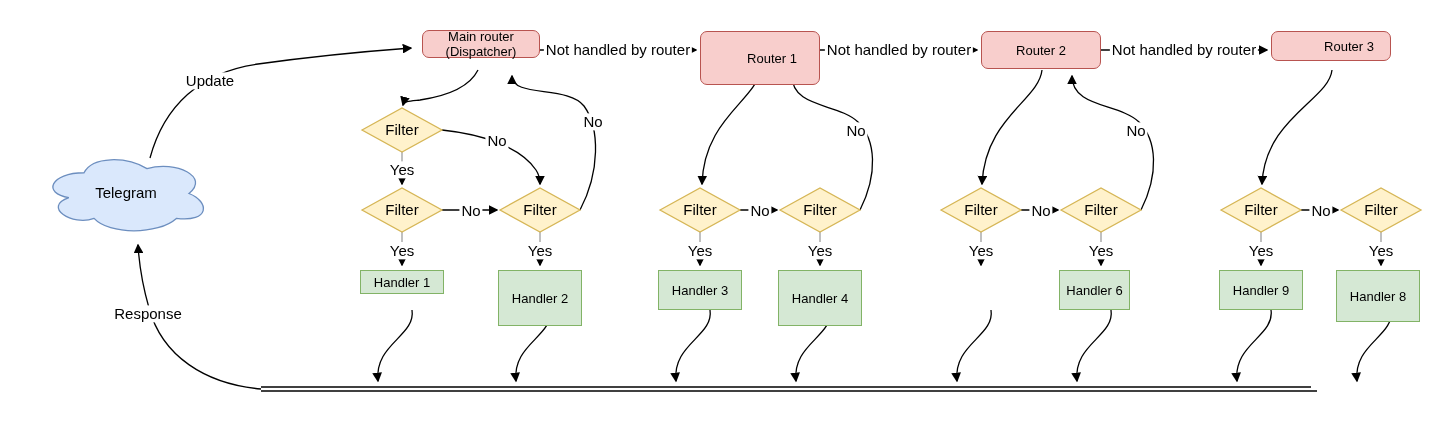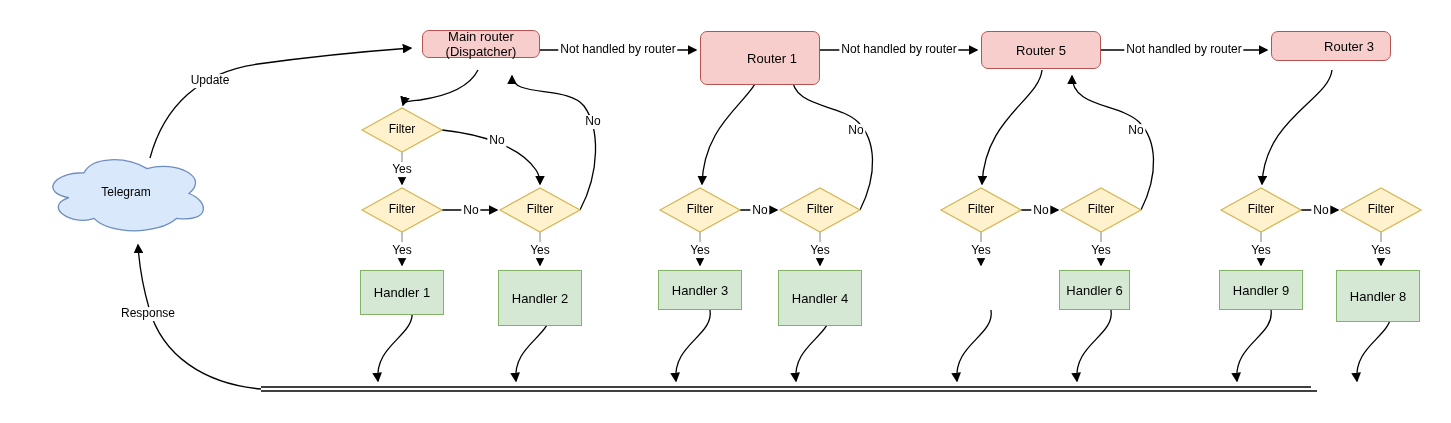--- a/index.html
+++ b/index.html
@@ -3,21 +3,21 @@
 <meta charset="utf-8">
 <style>
   html,body { margin:0; padding:0; background:#ffffff; }
   .canvas {
     position:relative; width:1451px; height:423px; background:#ffffff;
     font-family:"Liberation Sans", sans-serif; color:#000; overflow:hidden;
   }
   .canvas svg { position:absolute; left:0; top:0; }
   .lbl {
     position:absolute; transform:translate(-50%,-50%);
-    font-size:12px; line-height:1.15; white-space:nowrap; text-align:center;
+    font-size:15px; line-height:1.15; white-space:nowrap; text-align:center;
   }
   .onln { background:#ffffff; padding:0 2px; }
   .box {
     position:absolute; display:flex; align-items:center; justify-content:center;
     font-size:13px; text-align:center; box-sizing:border-box;
   }
   .router { background:#f8cecc; border:1px solid #b85450; border-radius:7px; }
   .dispatcher-text { white-space:pre-line; }
   .handler { background:#d5e8d4; border:1px solid #82b366; }
 </style>
@@ -106,27 +106,27 @@
   </svg>
 
   <div class="box router" style="left:422px; top:30px; width:118px; height:28px;">
     <span class="dispatcher-text">Main router
 (Dispatcher)</span>
   </div>
   <div class="box router" style="left:700px; top:31px; width:120px; height:54px;padding-left:24px;">
     <span>Router 1</span>
   </div>
   <div class="box router" style="left:981px; top:31px; width:120px; height:38px;">
-    <span>Router 5</span>
+    <span>Router 2</span>
   </div>
   <div class="box router" style="left:1271px; top:31px; width:120px; height:30px;padding-left:36px;">
     <span>Router 3</span>
   </div>
 
-  <div class="box handler" style="left:360px; top:270px; width:84px; height:45px;text-align:center;">
+  <div class="box handler" style="left:360px; top:270px; width:84px; height:24px;text-align:center;">
       <span>Handler 1</span>
     </div>
   <div class="box handler" style="left:498px; top:270px; width:84px; height:56px;">
       <span>Handler 2</span>
     </div>
   <div class="box handler" style="left:658px; top:270px; width:84px; height:40px;">
       <span>Handler 3</span>
     </div>
   <div class="box handler" style="left:778px; top:270px; width:84px; height:56px;">
       <span>Handler 4</span>

